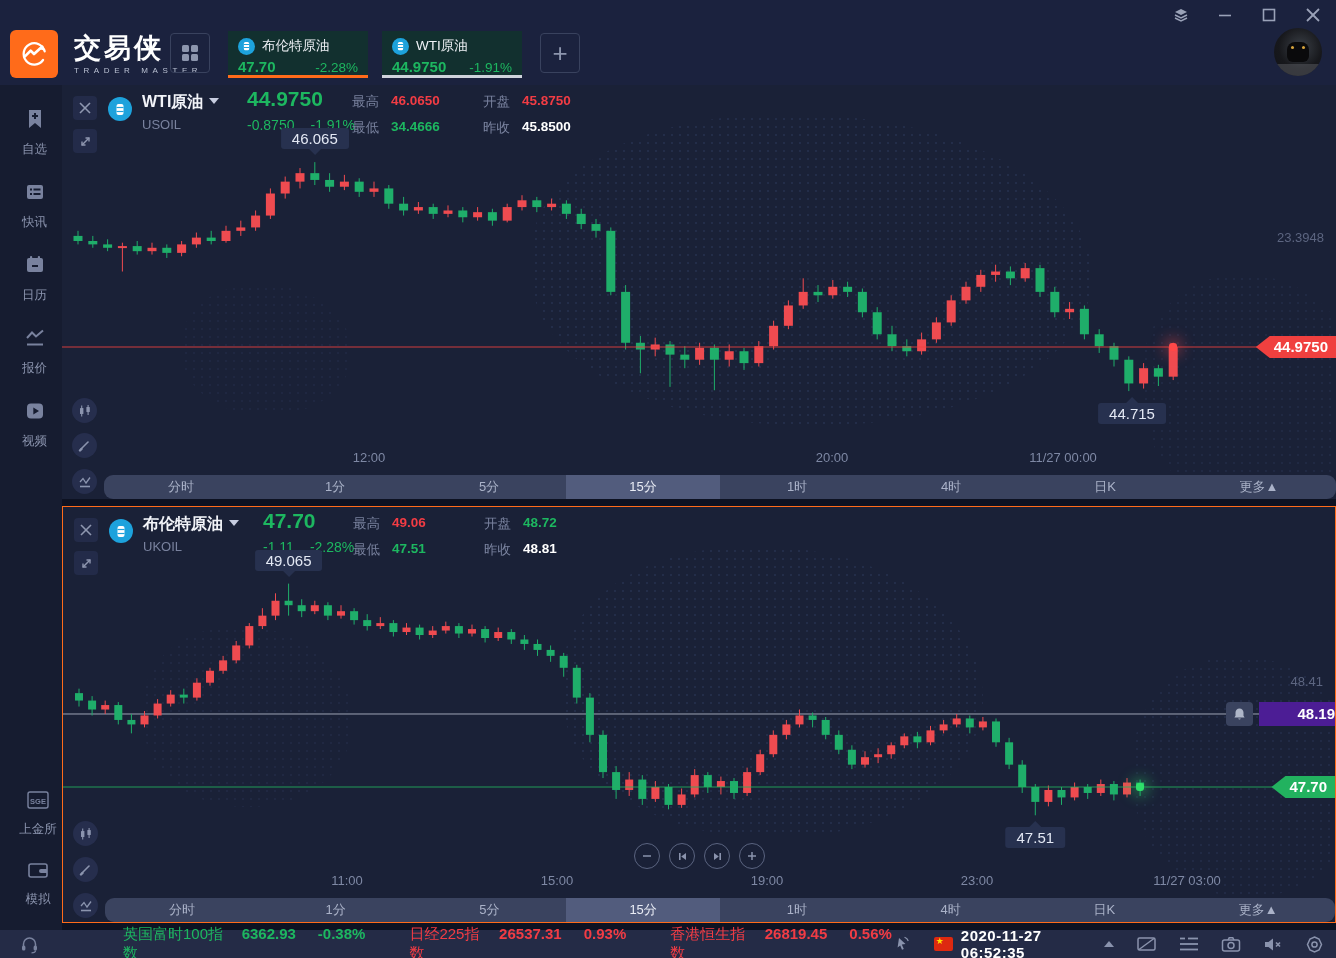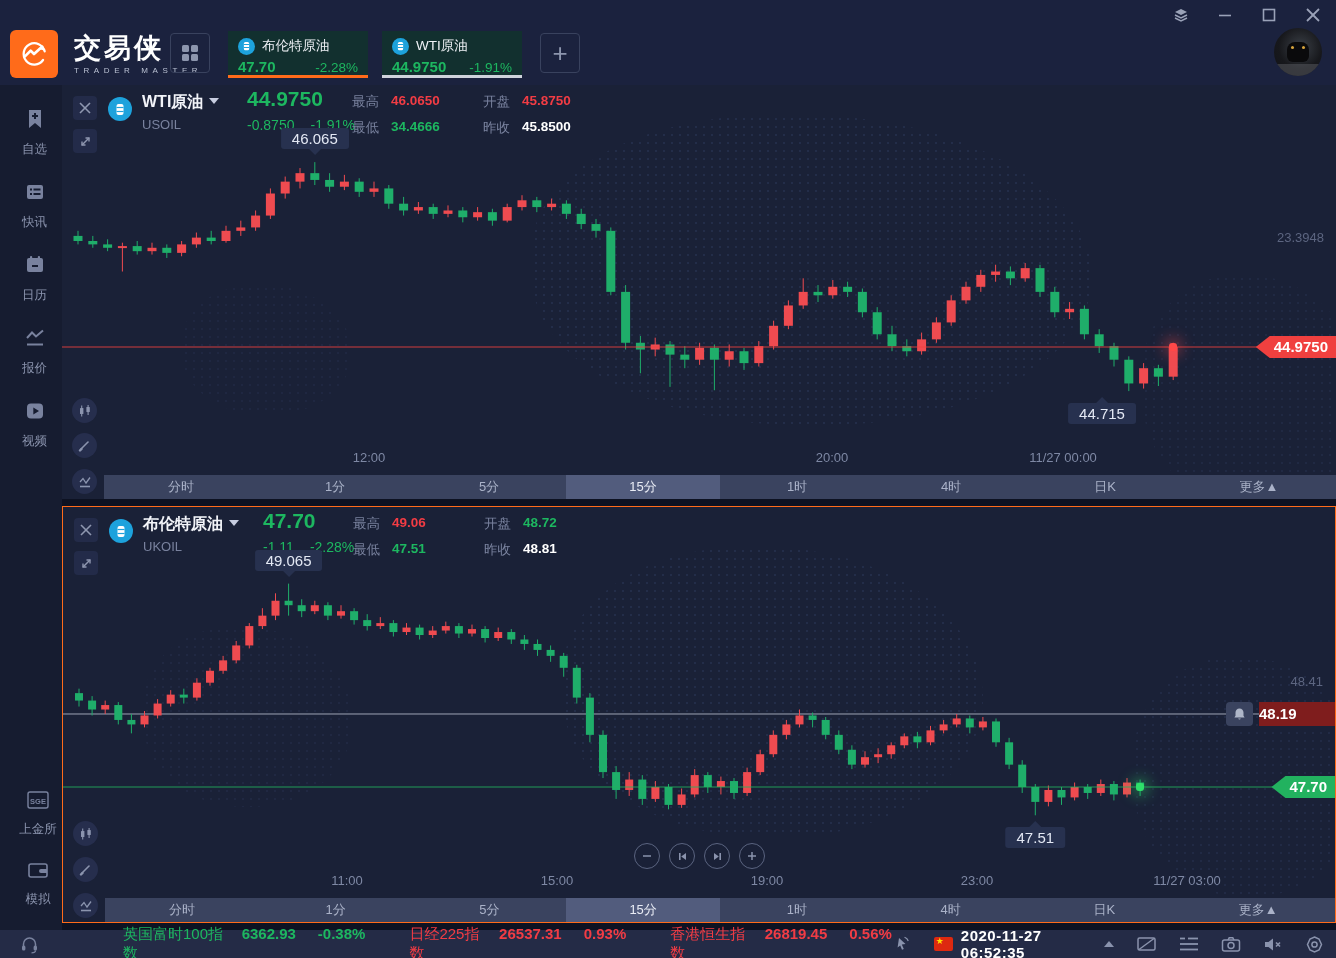--- a/index.html
+++ b/index.html
@@ -45,21 +45,21 @@
   .side-bottom{margin-top:auto;padding-bottom:10px;width:62px;}
   
   .panel{position:absolute;left:62px;right:0;background:#1a2137;}
   #panel-wti{top:85px;height:414px;}
   #panel-brent{top:506px;height:417px;border:1px solid #ff6b1a;box-sizing:border-box;}
   .chart-area{position:relative;width:100%;overflow:hidden;}
   #panel-wti .chart-area{height:390px;}
   #panel-brent .chart-area{height:391px;}
   .tf-row{display:flex;height:24px;}
   .tf-spacer{width:42px;}
-  .tf-bar{flex:1;display:flex;background:#3a435f;}
+  .tf-bar{flex:1;display:flex;background:#3a435f;border-radius:9px;}
   .tf-cell{flex:1;text-align:center;line-height:24px;font-size:13px;color:#aab2c8;cursor:pointer;}
   .tf-cell.selected{background:#525c7d;color:#e9ecf5;}
   
   .panel-header{position:absolute;left:0;top:0;z-index:6;width:640px;height:80px;}
   .hbtn{position:absolute;left:11px;width:24px;height:24px;border-radius:4px;background:#232b49;display:flex;align-items:center;justify-content:center;cursor:pointer;}
   .hbtn.close{top:11px;} .hbtn.expand{top:44px;}
   .inst-circle{position:absolute;left:46px;top:12px;width:24px;height:24px;border-radius:50%;background:#1da2dc;display:flex;align-items:center;justify-content:center;}
   .name-block{position:absolute;left:80px;top:7px;cursor:pointer;}
   .iname{font-size:16px;font-weight:700;color:#f2f4f9;}
   .caret-down{display:inline-block;width:0;height:0;border-left:5px solid transparent;border-right:5px solid transparent;border-top:6px solid #c7cde0;margin-left:6px;vertical-align:3px;}
@@ -77,21 +77,21 @@
   .axis-float{position:absolute;right:12px;transform:translateY(-50%);font-size:13px;color:#5c6580;z-index:3;}
   .tooltip{position:absolute;transform:translateX(-50%);background:#27314f;border-radius:3px;color:#e3e8f4;font-size:15px;
     padding:2px 11px;white-space:nowrap;z-index:7;}
   .tooltip:after{content:"";position:absolute;left:50%;margin-left:-6px;border-left:6px solid transparent;border-right:6px solid transparent;}
   .tooltip.below:after{top:-6px;border-bottom:6px solid #27314f;}
   .tooltip.above:after{bottom:-6px;border-top:6px solid #27314f;}
   .price-tag{position:absolute;right:0;height:22px;line-height:22px;color:#fff;font-size:15px;font-weight:700;
     text-align:center;padding:0 8px 0 18px;clip-path:polygon(0 50%,14px 0,100% 0,100% 100%,14px 100%);z-index:8;}
   .alert-chip{position:absolute;z-index:8;display:flex;align-items:center;cursor:pointer;}
   .alert-bell{width:27px;height:24px;background:#3a435f;border-radius:4px;display:flex;align-items:center;justify-content:center;}
-  .alert-val{width:76px;height:24px;background:#7f1d1d;color:#fff;font-size:15px;font-weight:600;text-align:left;line-height:24px;margin-left:6px;}
+  .alert-val{width:76px;height:24px;background:#4c1d95;color:#fff;font-size:15px;font-weight:600;text-align:right;line-height:24px;margin-left:6px;}
   .glow{position:absolute;width:8px;height:8px;border-radius:3px;transform:translate(-50%,-50%);z-index:5;}
   .tool-btn{position:absolute;left:10px;width:25px;height:25px;border-radius:50%;background:#262e4d;display:flex;align-items:center;justify-content:center;z-index:9;cursor:pointer;}
   .playback{position:absolute;left:571px;top:336px;display:flex;gap:9px;z-index:9;}
   .pb-btn{width:26px;height:26px;border-radius:50%;border:1.4px solid #5a6480;box-sizing:border-box;display:flex;align-items:center;justify-content:center;cursor:pointer;background:transparent;}
   .map-dots{position:absolute;background-image:radial-gradient(circle,#303c60 1.1px,transparent 1.3px);background-size:8px 8px;opacity:.45;z-index:1;border-radius:45% 55% 50% 50%;pointer-events:none;}
   svg.chart-svg{position:absolute;left:0;top:0;z-index:2;}
   
   .statusbar{position:absolute;left:0;right:0;bottom:0;height:28px;background:#242b46;display:flex;align-items:center;font-size:15px;}
   .sb-head{margin-left:20px;display:flex;align-items:center;}
   .idx-wrap{margin-left:84px;display:flex;gap:44px;}
@@ -442,21 +442,21 @@
       </svg>
       <div id="overlay-wti">
         <span class="time-label" style="left: 307px; top: 365px;">12:00</span>
         <span class="time-label" style="left: 539px; top: 365px; margin-top: 44px;">16:00</span>
         <span class="time-label" style="left: 770px; top: 365px;">20:00</span>
         <span class="time-label" style="left: 1001px; top: 365px;">11/27 00:00</span>
         <div class="axis-float" style="top: 151.997px;">23.3948</div>
         <div class="price-tag" style="background: rgb(240, 64, 63); top: 251px;">44.9750</div>
         <div class="glow" style="left: 1111.2px; top: 262px; background: rgb(255, 72, 72); box-shadow: rgba(255, 72, 72, 0.4) 0px 0px 14px 5px;"></div>
         <div class="tooltip above" style="left: 252.8px; top: 43.136px;">46.065</div>
-        <div class="tooltip below" style="left: 1040px; top: 318.096px;">44.715</div>
+        <div class="tooltip below" style="left: 1070px; top: 318.096px;">44.715</div>
       </div>
   </div>
   <div class="tool-btn" style="top:313px">
     <svg width="14" height="14" viewBox="0 0 14 14" fill="#8b94ae">
         <rect x="2" y="4" width="3.4" height="6" rx="0.6"></rect>
         <line x1="3.7" y1="1.5" x2="3.7" y2="12.5" stroke="#8b94ae" stroke-width="1.1"></line>
         <rect x="8.4" y="3" width="3.4" height="5" rx="0.6"></rect>
         <line x1="10.1" y1="1" x2="10.1" y2="11" stroke="#8b94ae" stroke-width="1.1"></line>
       </svg>
   </div>

